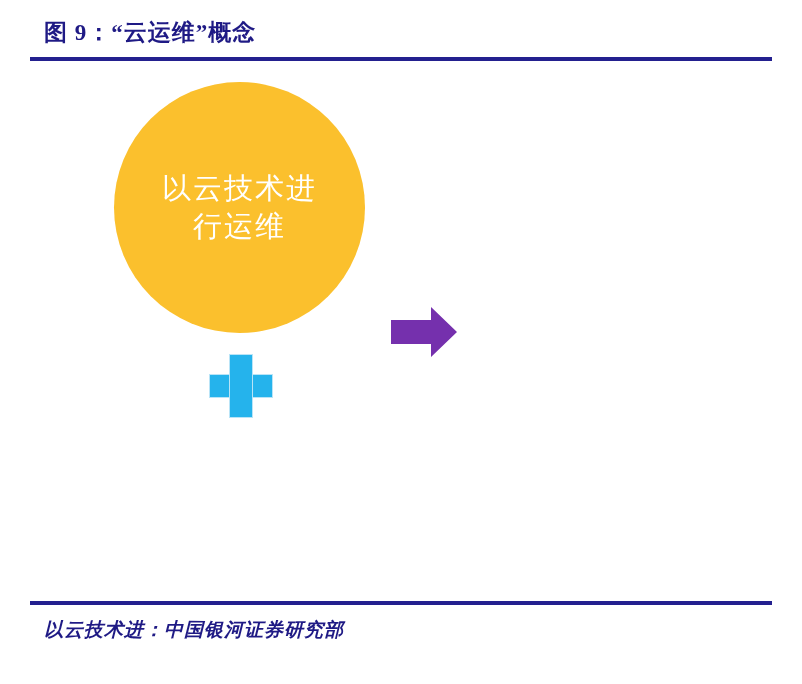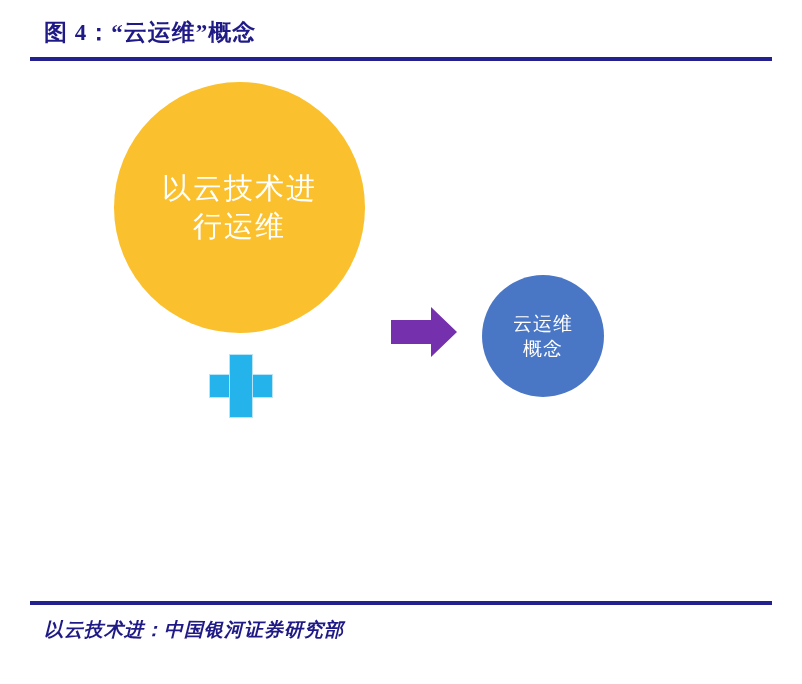--- a/index.html
+++ b/index.html
@@ -167,21 +167,21 @@
     width: 66px;
     height: 54px;
   }
   .arrow-right svg { display: block; }
 </style>
 </head>
 <body>
 
 <div class="figure-root">
 
-  <div class="fig-title">图 4：“云运维”概念</div>
+  <div class="fig-title">图 9：“云运维”概念</div>
 
   <div class="rule rule-top"></div>
 
   <div class="diagram">
 
     <div class="node-circle node-yellow">
       <span class="node-label">以云技术进
 行运维</span>
     </div>
 
@@ -190,24 +190,20 @@
       <div class="bar bar-v"></div>
     </div>
 
 
     <div class="arrow-right">
       <svg width="66" height="54" viewBox="0 0 66 54" xmlns="http://www.w3.org/2000/svg">
         <path d="M0 15 L40 15 L40 2 L66 27 L40 52 L40 39 L0 39 Z" fill="#7530ad"></path>
       </svg>
     </div>
 
-    <div class="node-circle node-blue">
-      <span class="node-label">云运维
-概念</span>
-    </div>
 
   </div>
 
   <div class="rule rule-bottom"></div>
 
   <div class="source-note">以云技术进：中国银河证券研究部</div>
 
 </div>
 
 </body></html>

